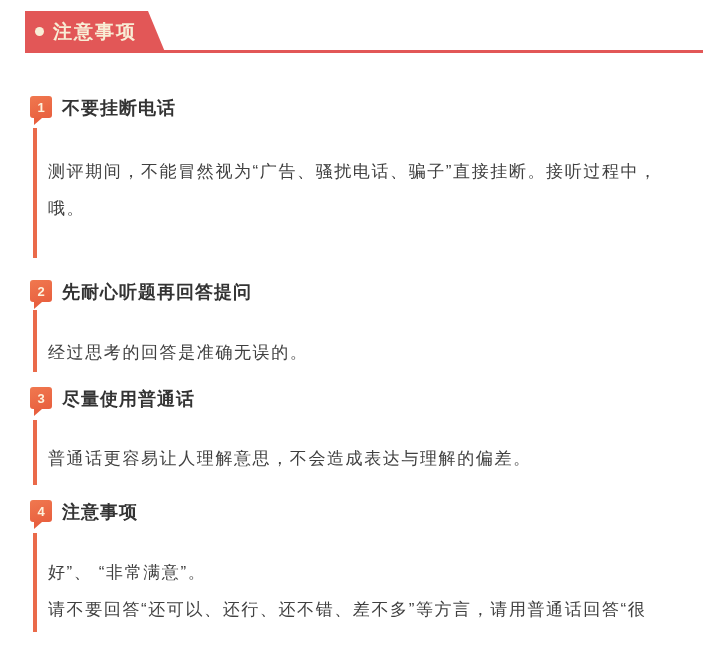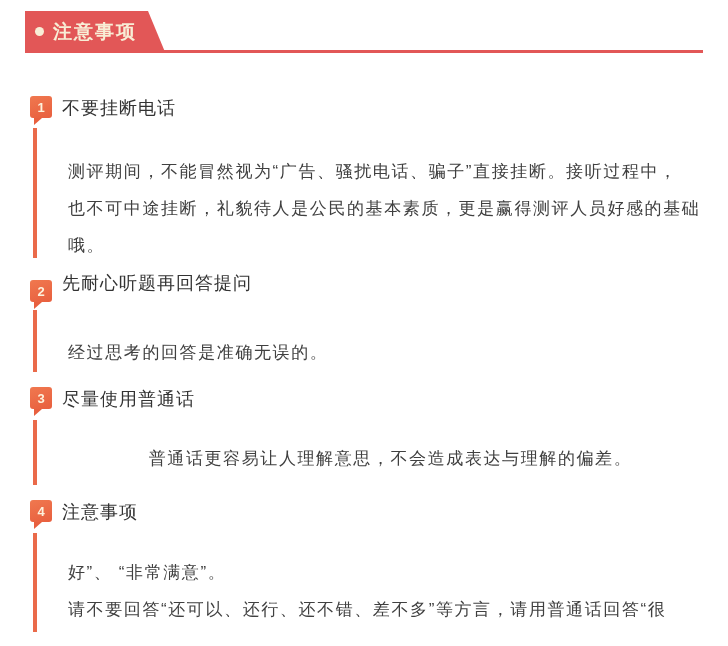--- a/index.html
+++ b/index.html
@@ -45,61 +45,60 @@
   .badge::after {
     content: ""; position: absolute; top: 100%; left: 4px;
     width: 0; height: 0;
     border-top: 7px solid #e8603f;
     border-right: 8px solid transparent;
   }
 
   
   .sec-title {
     position: absolute; left: 62px;
-    font-size: 18px; font-weight: normal; color: #333333;
+    font-size: 18px; font-weight: bold; color: #333333;
     letter-spacing: 1px; white-space: nowrap; line-height: 22px;
   }
 
   
   .vline {
     position: absolute; left: 33px; width: 4px;
     background: #ea6a4a;
   }
 
   
   .para {
     position: absolute; left: 48px; width: 665px;
     font-size: 17px; color: #404040;
     letter-spacing: 1.6px; line-height: 37px;
   }
-  .para .body-line { white-space: nowrap; margin-left: 20px; }
+  .para .body-line { white-space: nowrap; }
 
   
   #badge-1 { top: 96px; }  #title-1 { top: 97px; }  #vline-1 { top: 128px; height: 130px; } #para-1 { top: 153px; }
-  #badge-2 { top: 280px; } #title-2 { top: 272px; } #vline-2 { top: 310px; height: 62px; }  #para-2 { top: 334px; }
-  #badge-3 { top: 387px; } #title-3 { top: 388px; } #vline-3 { top: 420px; height: 65px; }  #para-3 { top: 440px; text-align: center; }
+  #badge-2 { top: 280px; } #title-2 { top: 281px; } #vline-2 { top: 310px; height: 62px; }  #para-2 { top: 334px; }
+  #badge-3 { top: 387px; } #title-3 { top: 388px; } #vline-3 { top: 420px; height: 65px; }  #para-3 { top: 440px; }
   #badge-4 { top: 500px; } #title-4 { top: 501px; } #vline-4 { top: 533px; height: 99px; }  #para-4 { top: 554px; }
 </style>
 </head>
 <body>
 
 <div class="banner">
   <span class="banner-bullet"></span>
   <span class="banner-title">注意事项</span>
 </div>
 <div class="banner-underline"></div>
 
 <div class="badge" id="badge-1">
   <span>1</span>
 </div>
 <div class="sec-title" id="title-1">不要挂断电话</div>
 <div class="vline" id="vline-1"></div>
 <div class="para" id="para-1">
   <div class="body-line">测评期间，不能冒然视为“广告、骚扰电话、骗子”直接挂断。接听过程中，</div>
-  <div class="body-line">也不可中途挂断，礼貌待人是公民的基本素质，更是赢得测评人员好感的基础</div>
   <div class="body-line">哦。</div>
 </div>
 
 <div class="badge" id="badge-2">
   <span>2</span>
 </div>
 <div class="sec-title" id="title-2">先耐心听题再回答提问</div>
 <div class="vline" id="vline-2"></div>
 <div class="para" id="para-2">
   <div class="body-line">经过思考的回答是准确无误的。</div>

